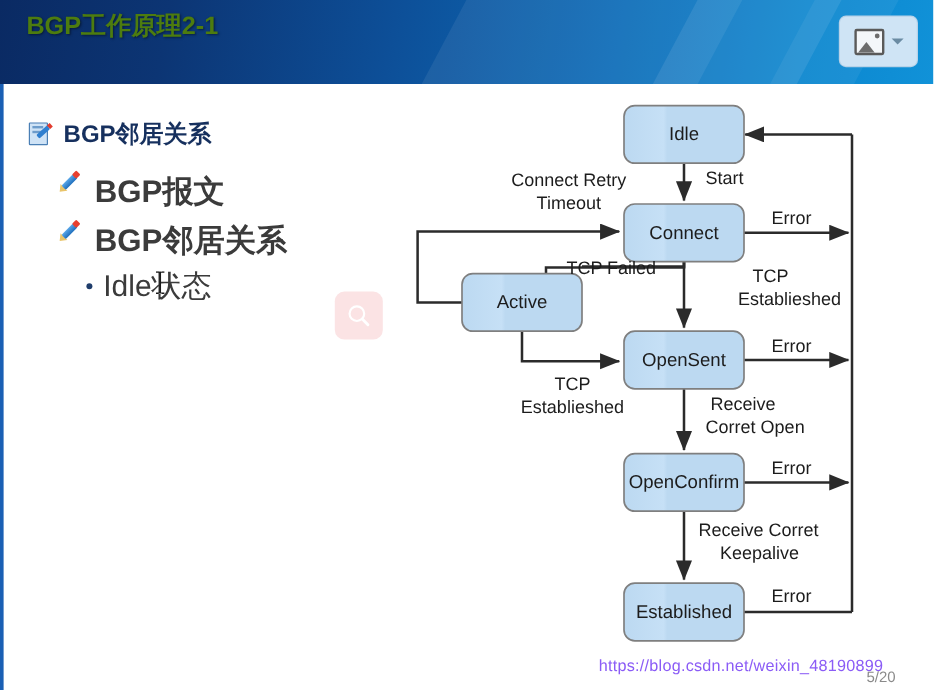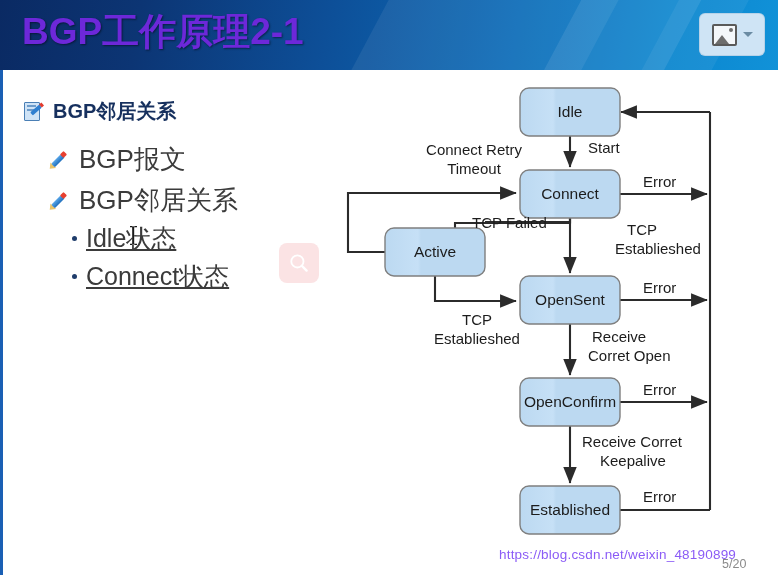--- a/index.html
+++ b/index.html
@@ -45,23 +45,23 @@
   #header .sheen3 {
     position: absolute;
     left: 655px; top: -20px;
     width: 70px; height: 130px;
     background: rgba(255,255,255,0.06);
     transform: skewX(-28deg);
   }
   #slide-title {
     position: absolute;
     left: 22px; top: 7px;
-    font-size: 37px;
+    font-size: 21px;
     font-weight: bold;
-    color: #6d28d9;
+    color: #4d7c0f;
     letter-spacing: 0px;
     text-shadow: 1px 1px 2px rgba(0,0,0,0.45);
     white-space: nowrap;
   }
 
   
   #picture-button {
     position: absolute;
     left: 700px; top: 14px;
     width: 64px; height: 41px;
@@ -167,22 +167,22 @@
     position: absolute;
     right: -3px; top: 0;
     width: 3px; height: 4px;
     background: #e23b2e;
   }
 
   .bullet-l2 {
     position: absolute;
     left: 50px;
     display: flex;
-    align-items: center;
     gap: 12px;
+    font-weight: bold;
   }
   .bullet-l2 .label {
     font-size: 26px;
     color: #3b3b3b;
     white-space: nowrap;
   }
   .pencil-icon {
     position: relative;
     width: 17px; height: 17px;
     flex: none;
@@ -225,21 +225,20 @@
     border-radius: 50%;
     background: #1f3d6b;
     flex: none;
     position: relative;
     top: -6px;
   }
   .bullet-l3 .label {
     font-size: 25px;
     color: #3b3b3b;
     white-space: nowrap;
-    text-decoration: underline;
   }
 
   
   #search-watermark {
     position: absolute;
     left: 279px; top: 243px;
     width: 40px; height: 40px;
     background: #fbe3e4;
     border-radius: 8px;
     display: flex;
@@ -326,24 +325,20 @@
         <span class="tip"></span>
           <span class="shaft"></span>
           <span class="eraser"></span>
       </span>
       <span class="label">BGP邻居关系</span>
     </div>
 
     <div class="bullet-l3" style="top:152px">
       <span class="dot"></span>
       <span class="label">Idle状态</span>
-    </div>
-    <div class="bullet-l3" style="top:190px">
-      <span class="dot"></span>
-      <span class="label">Connect状态</span>
     </div>
   </div>
 
   <div id="text-cursor">
     <svg width="10" height="19" viewBox="0 0 10 19">
       <path d="M4.5 0 L4.5 19" stroke="#1a1a1a" stroke-width="1.4" fill="none"></path>
       <path d="M1 0.7 L8 0.7 M1 18.3 L8 18.3" stroke="#1a1a1a" stroke-width="1.2" fill="none"></path>
       <path d="M3.2 0 L5.8 0 M3.2 19 L5.8 19" stroke="#ffffff" stroke-width="0.8" fill="none"></path>
     </svg>
   </div>

